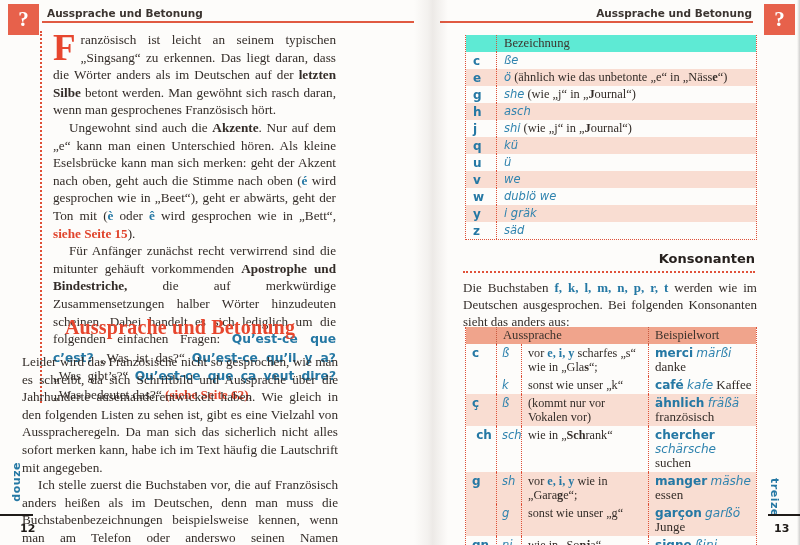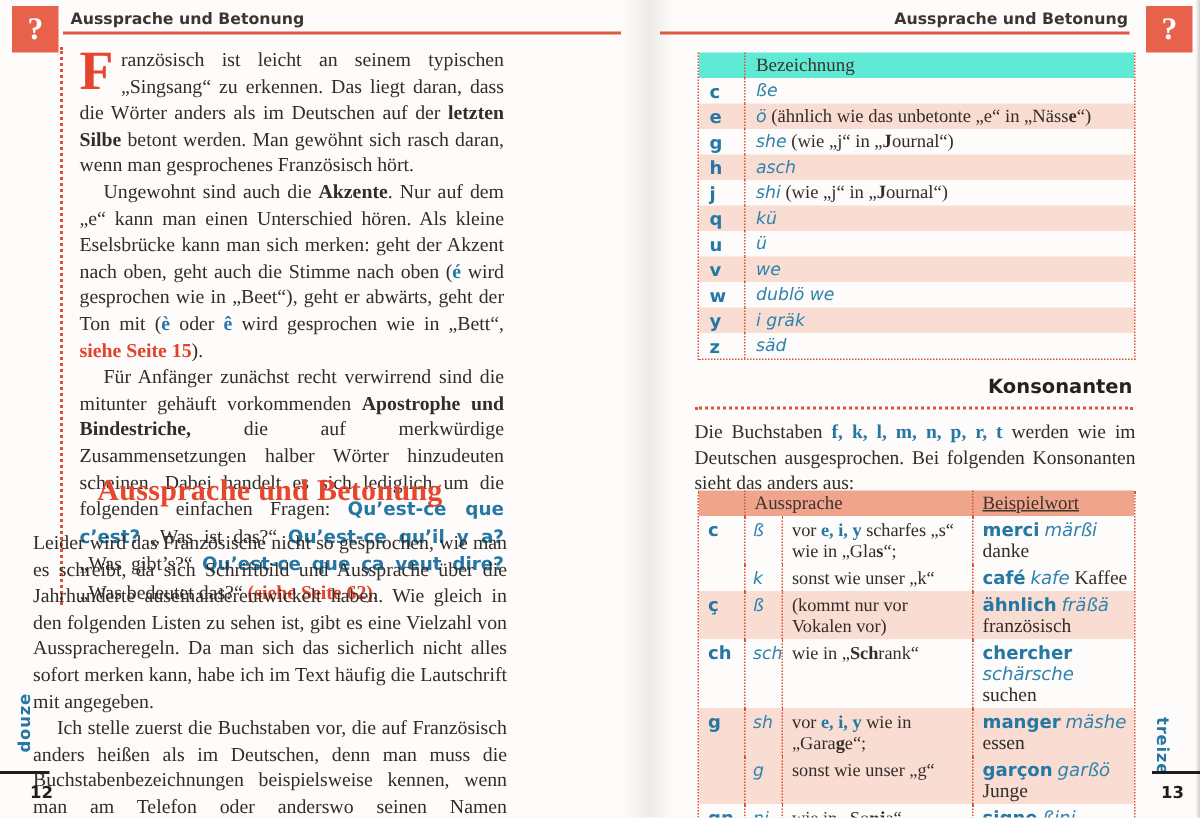--- a/index.html
+++ b/index.html
@@ -64,21 +64,21 @@
   .kons-rule{position:absolute;left:31px;top:271px;width:292px;border-top:2px dotted #e0523a;}
   .kons-intro{position:absolute;left:31px;top:279px;width:294px;
     font-size:13px;line-height:17px;text-align:justify;}
 
   
   .t2{position:absolute;left:33px;top:327px;width:290px;
     border-left:1px dotted #de5038;border-right:1px dotted #de5038;border-bottom:1px dotted #de5038;}
   .t2head{display:grid;grid-template-columns:30px 25px 1fr 108px;background:#f0a48c;min-height:17px;}
   .t2head div{font-size:12.6px;color:#3c332d;padding:1px 0 1px 6px;}
   .h-auss{grid-column:2/4;border-left:1px dotted #c9593f;}
-  .h-beis{grid-column:4;border-left:1px dotted #c9593f;text-decoration:underline;}
+  .h-beis{grid-column:4;border-left:1px dotted #c9593f;}
   .t2row{display:grid;grid-template-columns:30px 25px 1fr 108px;}
   .t2row.shade{background:#f9ddd2;}
   .t2letter{grid-column:1;padding:2px 0 0 6px;font:700 12px "DejaVu Sans",sans-serif;color:#2578a4;}
   .t2sym{grid-column:2;border-left:1px dotted #de5038;padding:2px 0 0 5px;
     font-style:italic;color:#2f83ae;font-family:"DejaVu Sans",sans-serif;font-size:11.5px;}
   .t2desc{grid-column:3;border-left:1px dotted #de5038;padding:2px 3px 2px 6px;
     font-size:12.2px;line-height:14px;}
   .t2ex{grid-column:4;border-left:1px dotted #de5038;padding:2px 2px 2px 6px;
     font-size:13px;line-height:14px;}
 </style>
@@ -187,21 +187,21 @@
             <div class="t2desc"><span>sonst wie unser „k“</span></div>
             <div class="t2ex"><span class="fr">café</span><span> </span><span class="it">kafe</span><span> Kaffee</span></div>
           </div>
           <div class="t2row shade">
             <div class="t2letter" style="grid-row: 1 / span 1;">ç</div>
             <div class="t2sym">ß</div>
             <div class="t2desc"><span>(kommt nur vor Vokalen vor)</span></div>
             <div class="t2ex"><span class="fr">ähnlich</span><span> </span><span class="it">fräßä</span><span> französisch</span></div>
           </div>
           <div class="t2row">
-            <div class="t2letter" style="grid-row: 1 / span 1;">ch</div>
+            <div class="t2letter" style="grid-row: 1 / span 1; text-align: center;">ch</div>
             <div class="t2sym">sch</div>
             <div class="t2desc"><span>wie in „</span><span class="b">Sch</span><span>rank“</span></div>
             <div class="t2ex"><span class="fr">chercher</span><span> </span><span class="it">schärsche</span><span> suchen</span></div>
           </div>
           <div class="t2row shade">
             <div class="t2letter" style="grid-row: 1 / span 2;">g</div>
             <div class="t2sym">sh</div>
             <div class="t2desc"><span>vor </span><span class="bl">e, i, y</span><span> wie in „Gara</span><span class="b">g</span><span>e“;</span></div>
             <div class="t2ex"><span class="fr">manger</span><span> </span><span class="it">mäshe</span><span> essen</span></div>
             <div class="t2sym">g</div>

